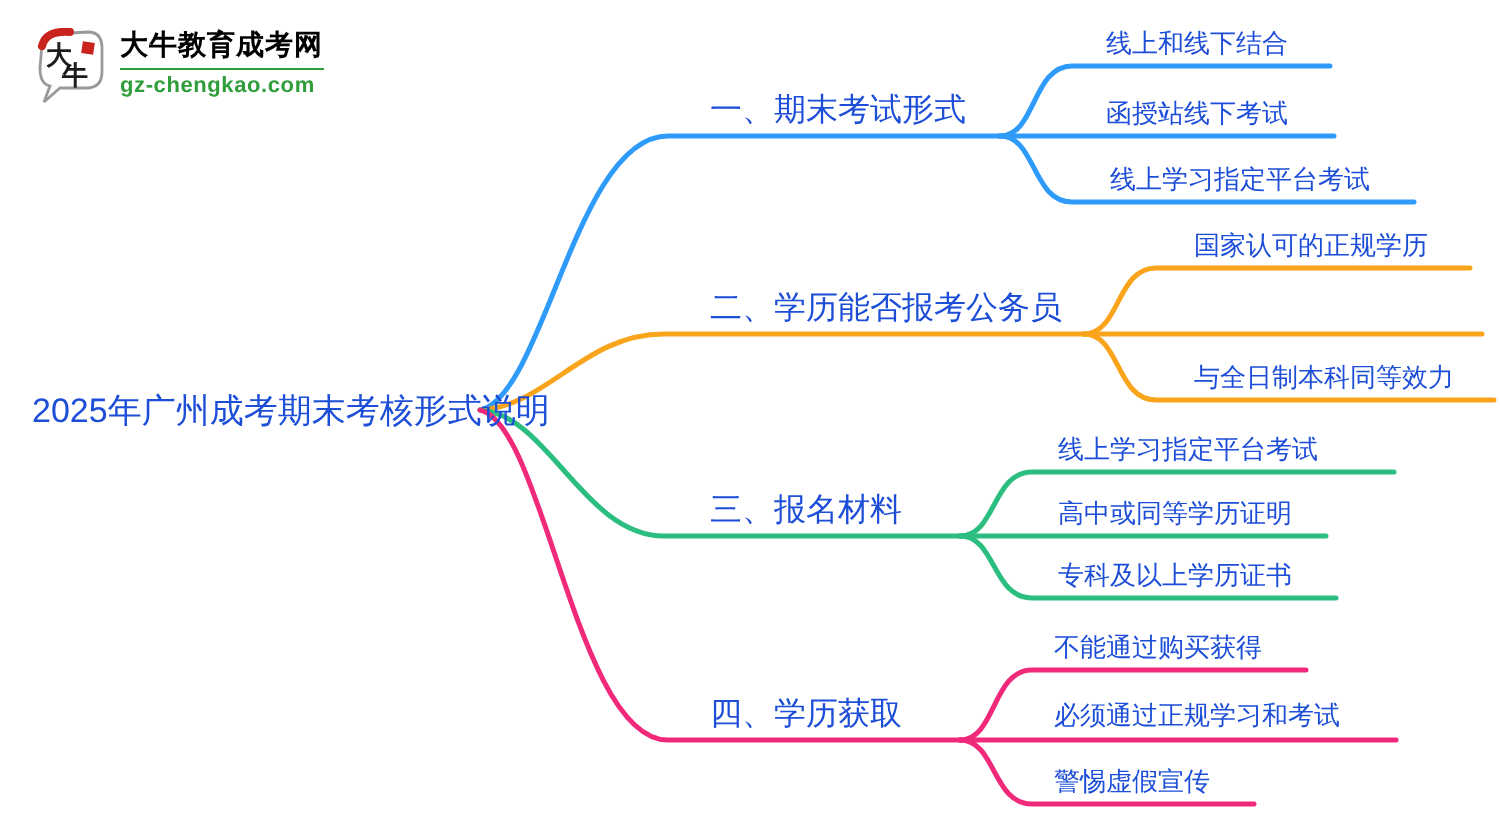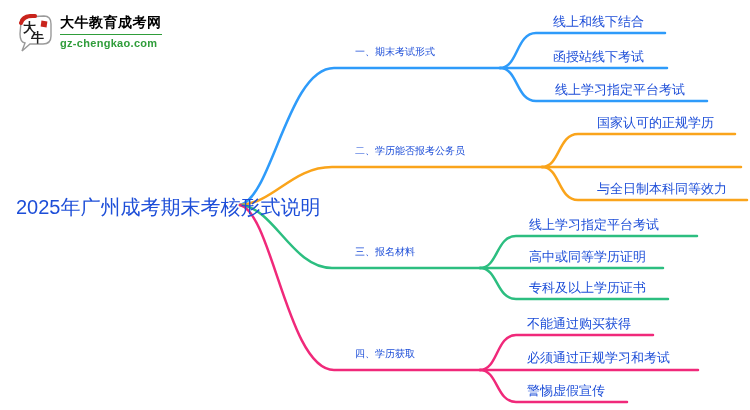--- a/index.html
+++ b/index.html
@@ -8,22 +8,22 @@
     font-family: "Liberation Sans", "DejaVu Sans", sans-serif;
     background: #ffffff;
     position: relative;
     overflow: hidden;
     color: #262626;
   }
   #canvas { position: absolute; inset: 0; width: 750px; height: 410px; }
   svg.lines { position: absolute; left: 0; top: 0; }
 
   .label { position: absolute; white-space: nowrap; color: #1d4ed8; }
-  .root-label   { font-size: 20px; letter-spacing: 0; }
-  .branch-label { font-size: 10px; }
+  .root-label   { font-size: 17px; letter-spacing: 0; }
+  .branch-label { font-size: 16px; }
   .leaf-label   { font-size: 13px; }
 
   
   .logo { position: absolute; left: 16px; top: 14px; display: flex; align-items: flex-start; }
   .logo-icon { width: 38px; height: 40px; position: relative; }
   .logo-text { margin-left: 6px; }
   .logo-title { font-size: 14px; font-weight: bold; letter-spacing: 0.5px; }
   .logo-domain {
     font-size: 11px; font-weight: bold; letter-spacing: 0.3px;
     border-top: 1px solid; padding-top: 2px; margin-top: 2px;

